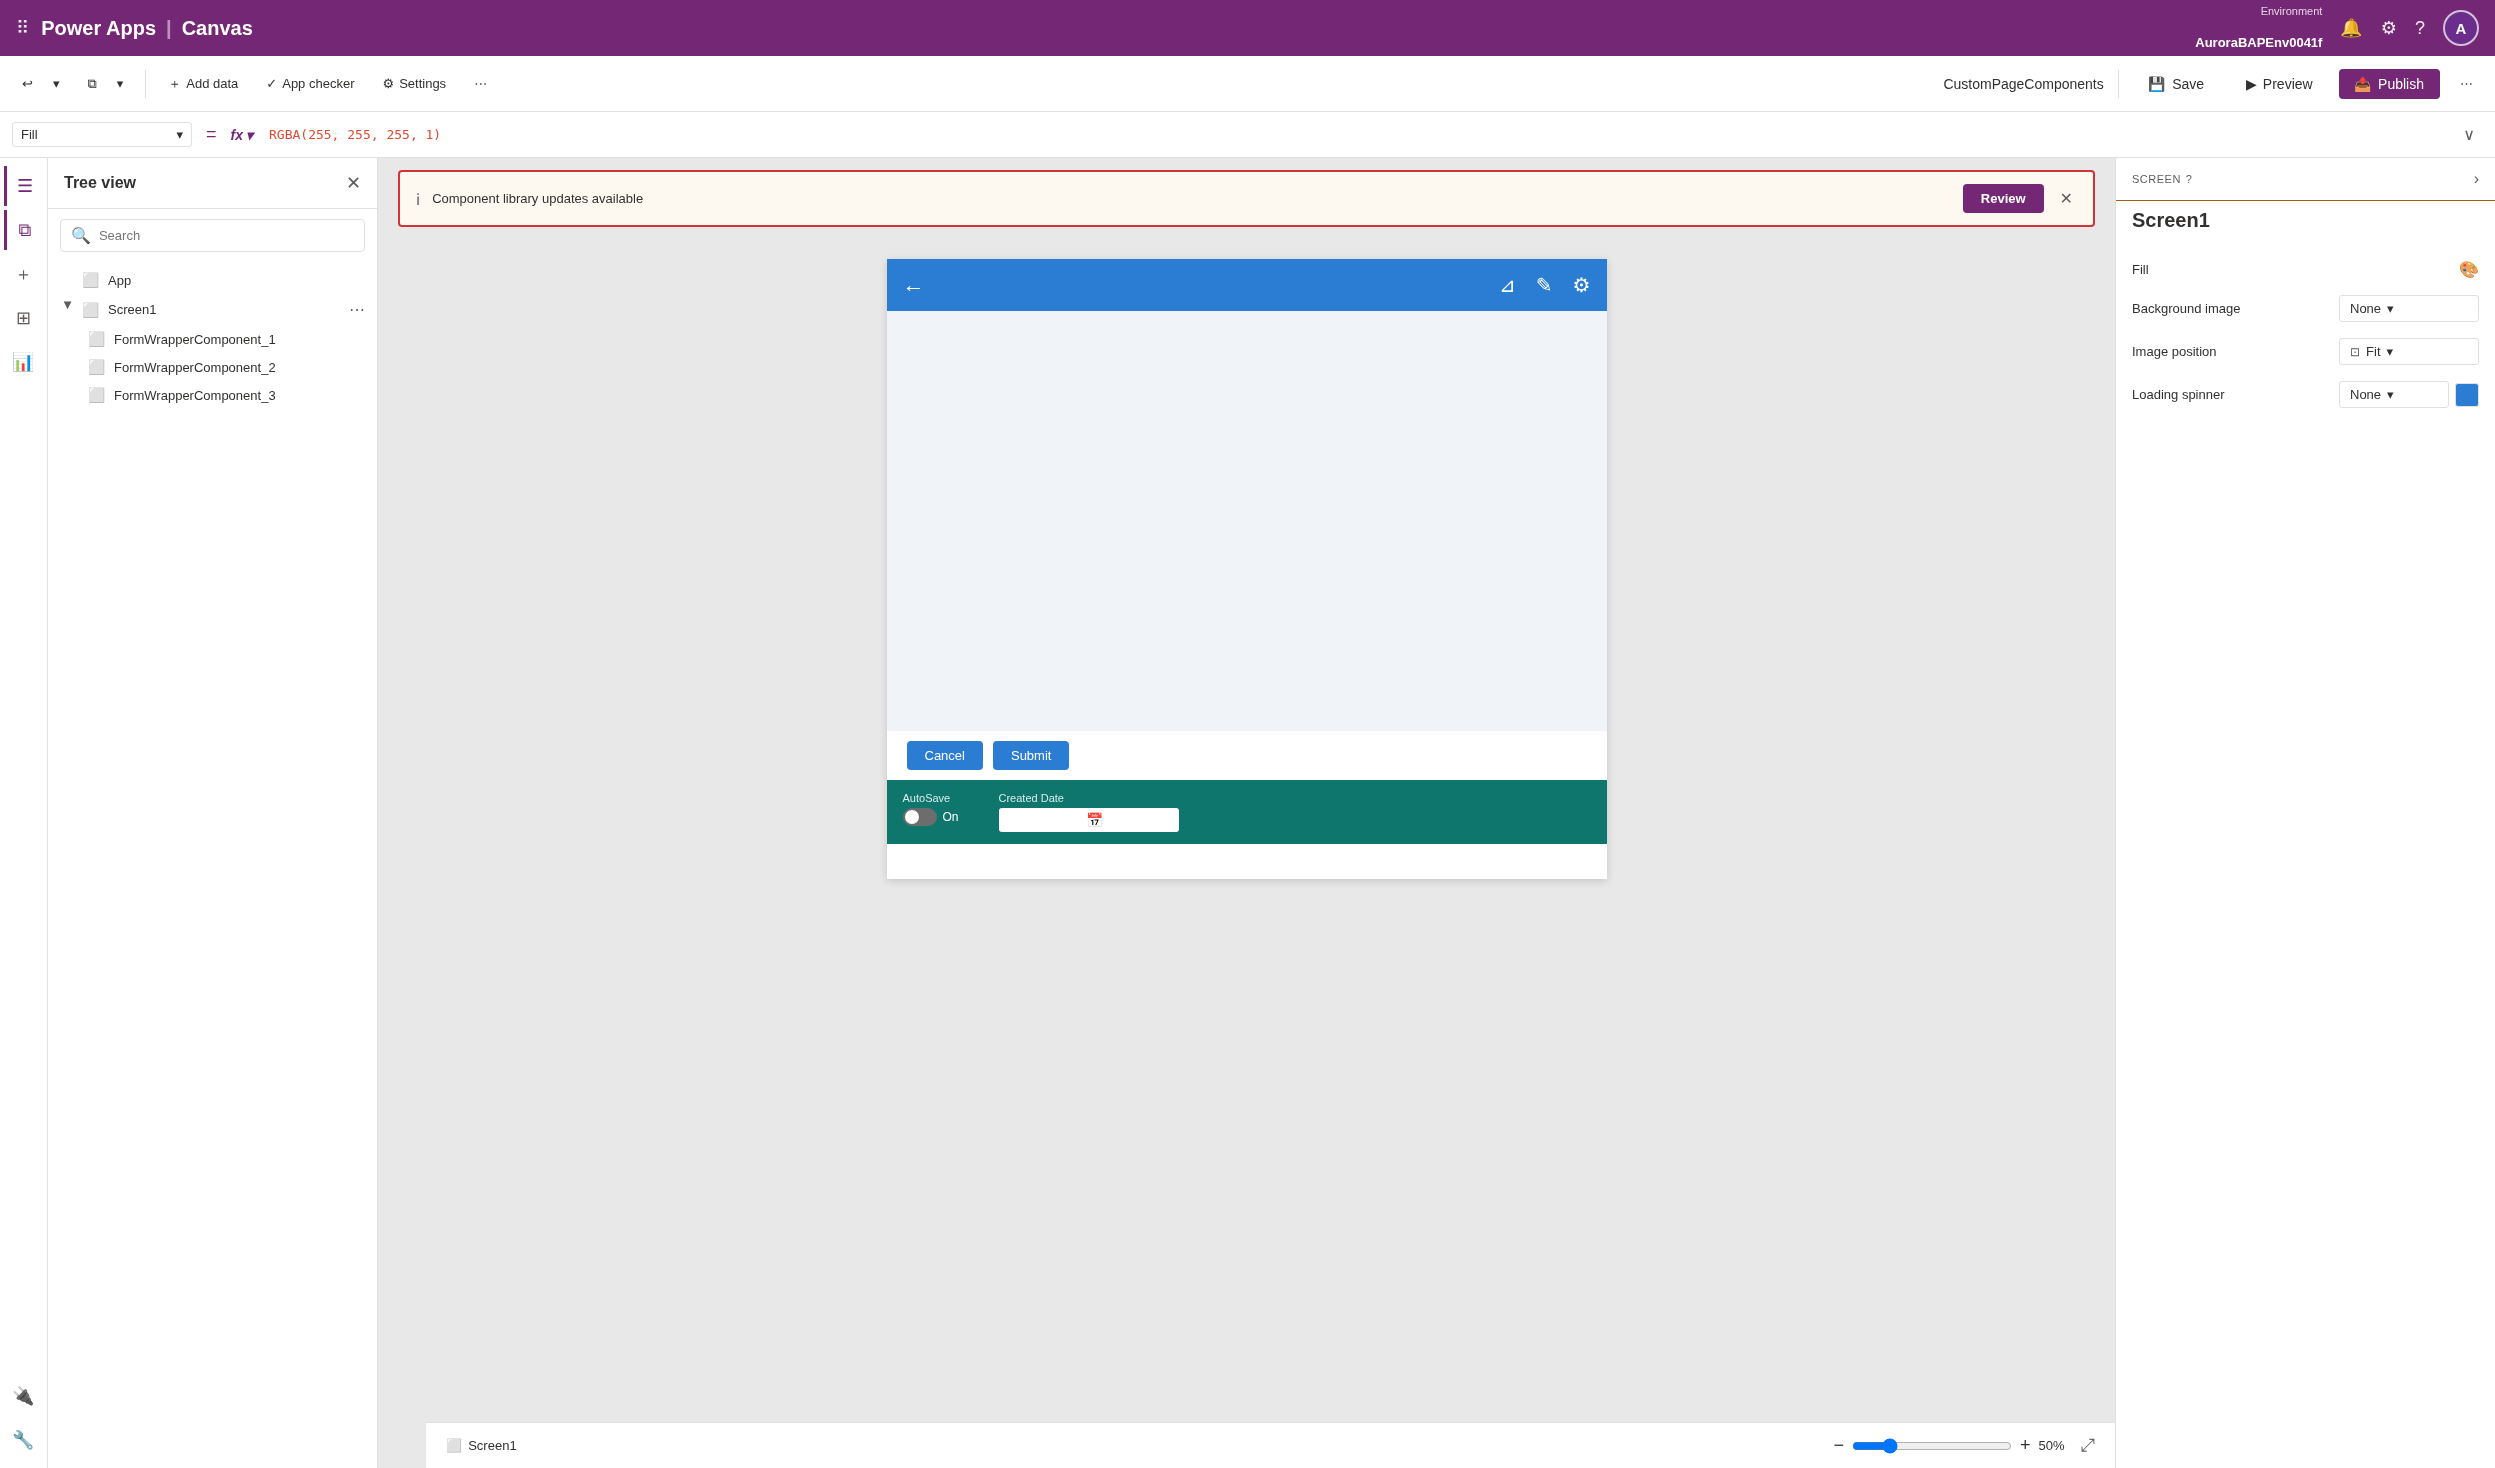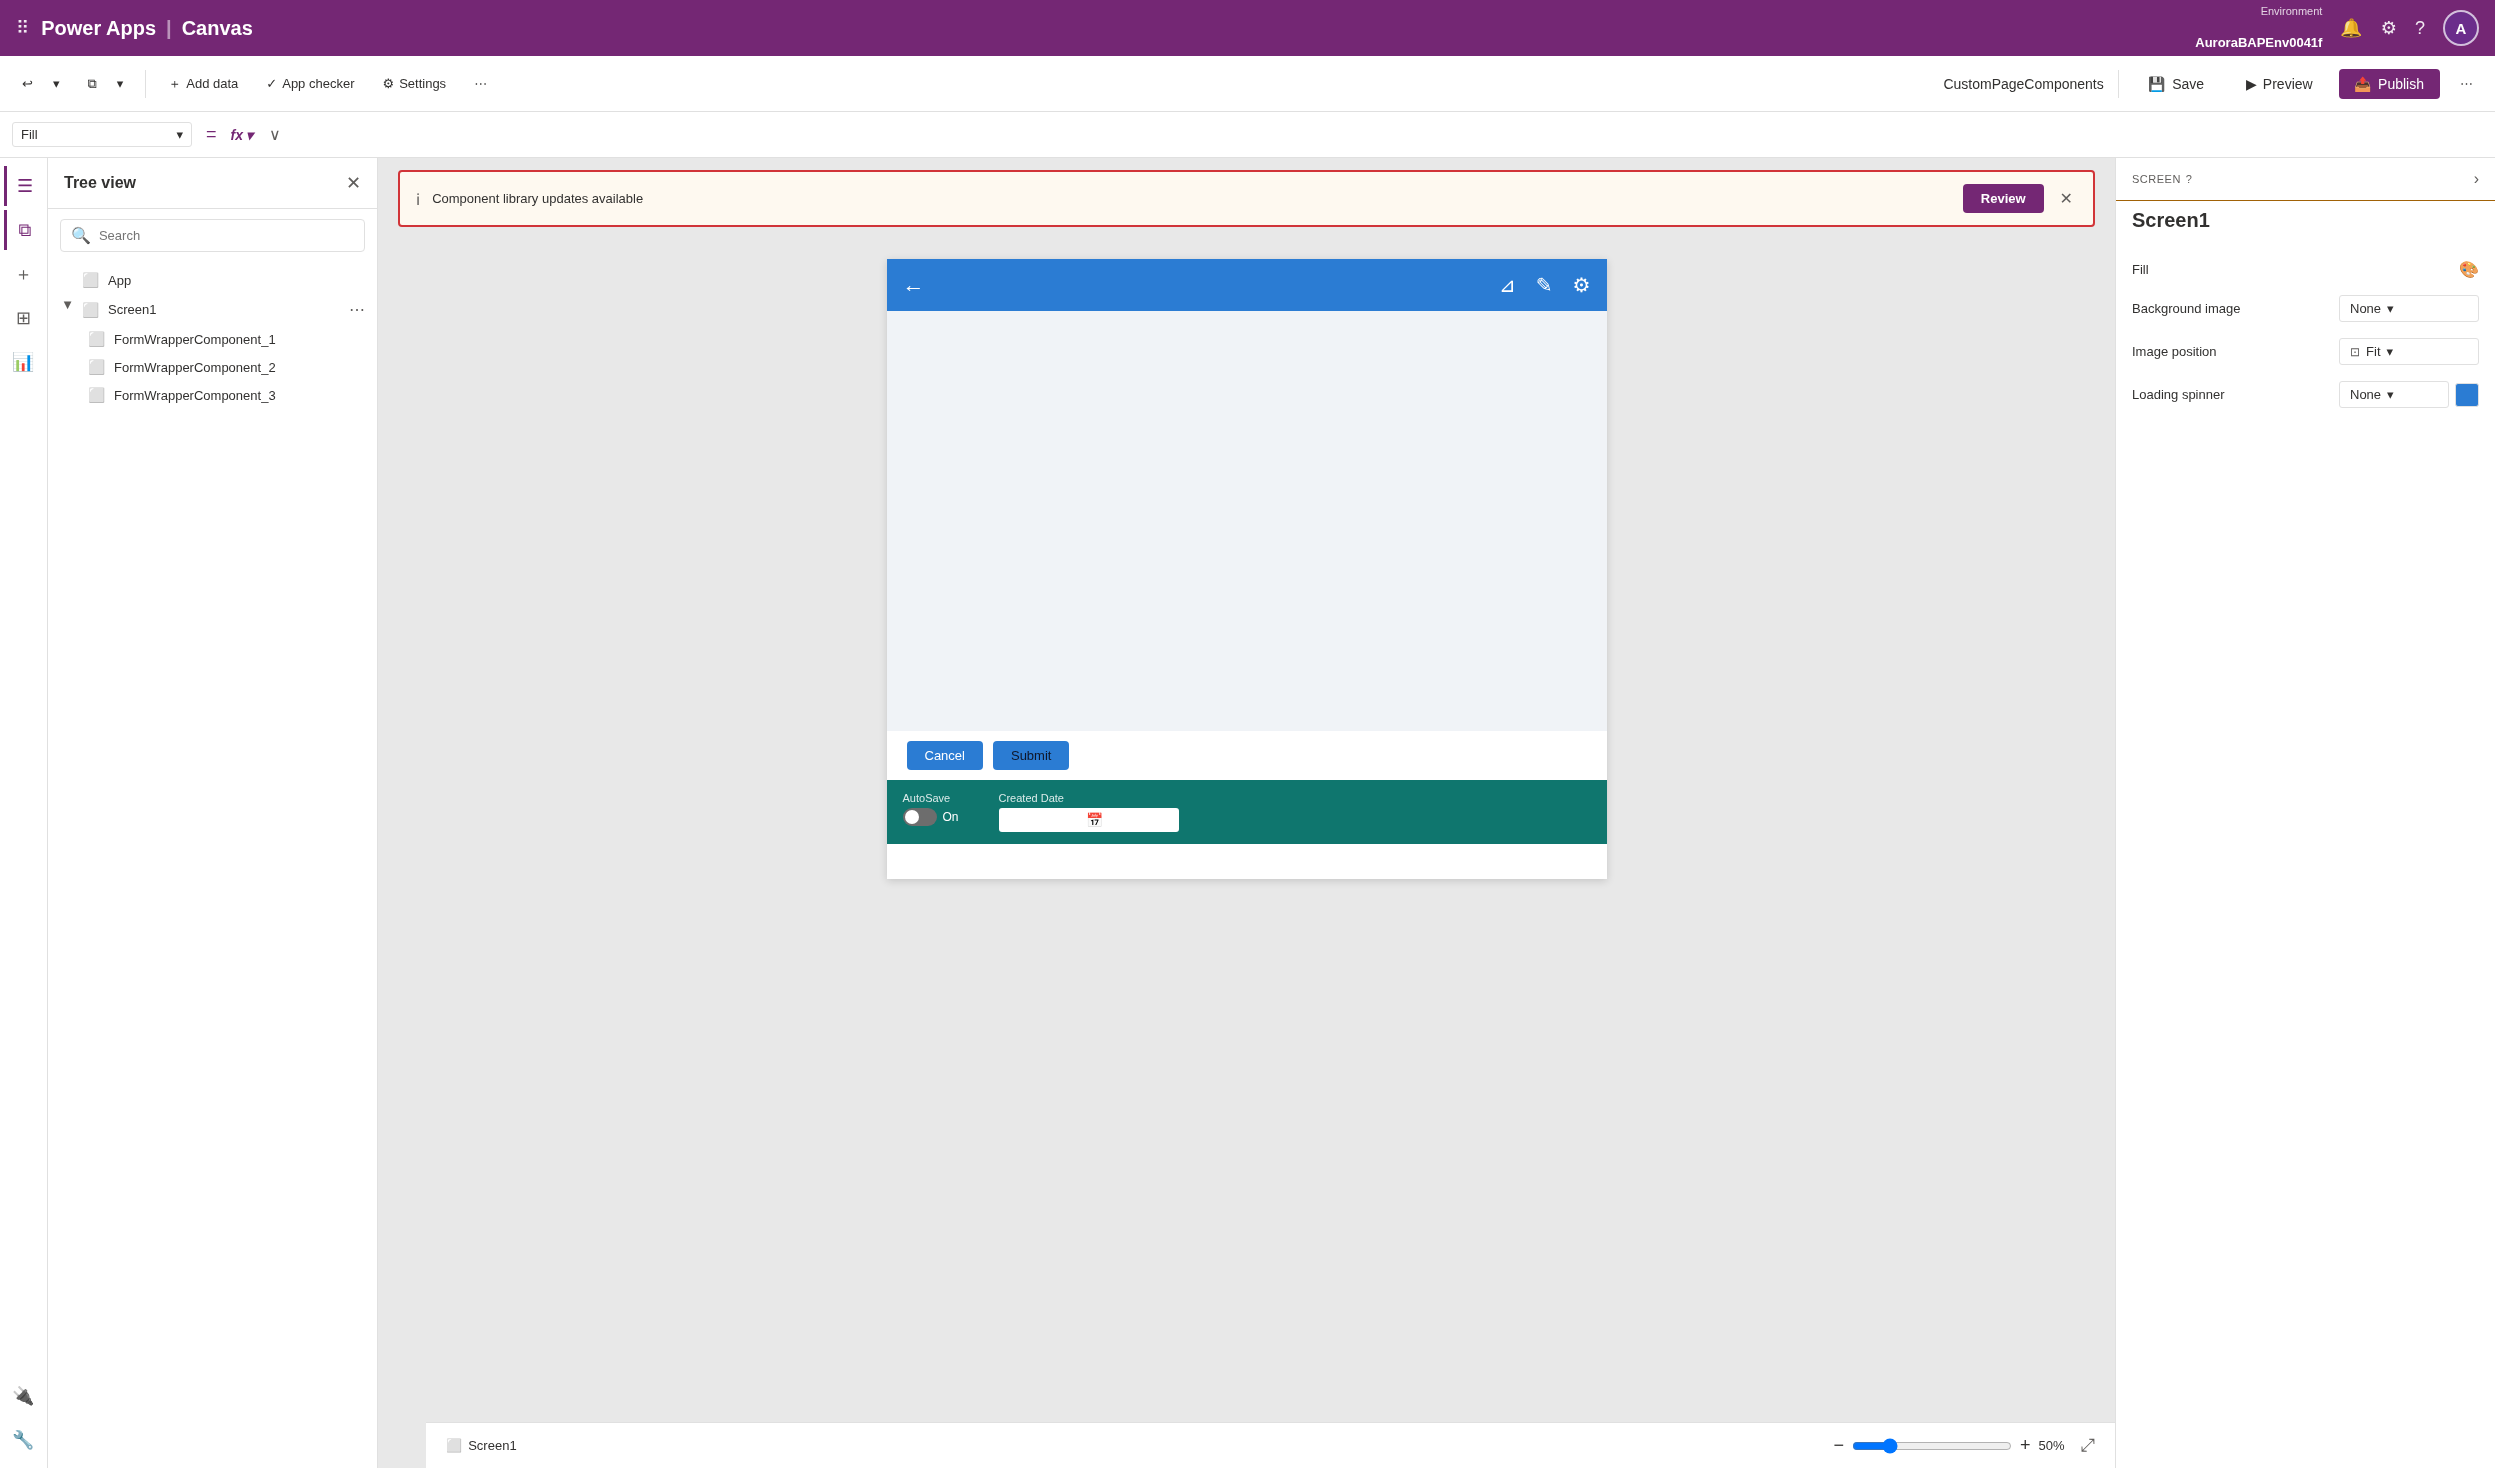--- a/index.html
+++ b/index.html
@@ -141,21 +141,21 @@
     .canvas-header-icon { color: white; font-size: 20px; cursor: pointer; margin-left: 8px; }
     .canvas-app-body { background: #f0f3f7; min-height: 420px; padding: 20px; }
     .canvas-footer-buttons {
       display: flex; gap: 10px; 
       padding: 10px 20px; background: white;
     }
     .canvas-btn-cancel, .canvas-btn-submit {
       padding: 7px 18px; border-radius: 4px; font-size: 13px; cursor: pointer; border: none;
     }
     .canvas-btn-cancel { background: #2b7cd3; color: white; }
-    .canvas-btn-submit { background: #2b7cd3; color: #0f172a; }
+    .canvas-btn-submit { background: #2b7cd3; color: #ffffff; }
     .canvas-bottom-bar {
       background: #0f766e; padding: 12px 16px; display: flex; gap: 40px;
     }
     .bottom-autosave .label { font-size: 11px; color: rgba(255,255,255,0.85); }
     .bottom-toggle { display: flex; align-items: center; gap: 6px; margin-top: 4px; }
     .toggle-track {
       width: 34px; height: 18px; background: #6d6d6d; border-radius: 9px;
       position: relative; cursor: pointer;
     }
     .toggle-thumb {
@@ -278,20 +278,21 @@
 <div class="formula-bar">
   <div class="formula-property">
     <span>Fill</span>
     <span style="margin-left:auto;">▾</span>
   </div>
   <span class="formula-equals">=</span>
   <span class="formula-fx">
     <span>fx</span>
     <span>▾</span>
   </span>
+  <span class="formula-input">RGBA(255, 255, 255, 1)</span>
   <span class="formula-expand">∨</span>
 </div>
 
 <div class="main-layout">
 
   <div class="sidebar-icons">
     <div class="sidebar-icon-btn active">☰</div>
     <div class="sidebar-icon-btn active" style="color:#742774; border-left: 3px solid #742774; border-radius:0;">⧉</div>
     <div class="sidebar-icon-btn">＋</div>
     <div class="sidebar-icon-btn">⊞</div>

